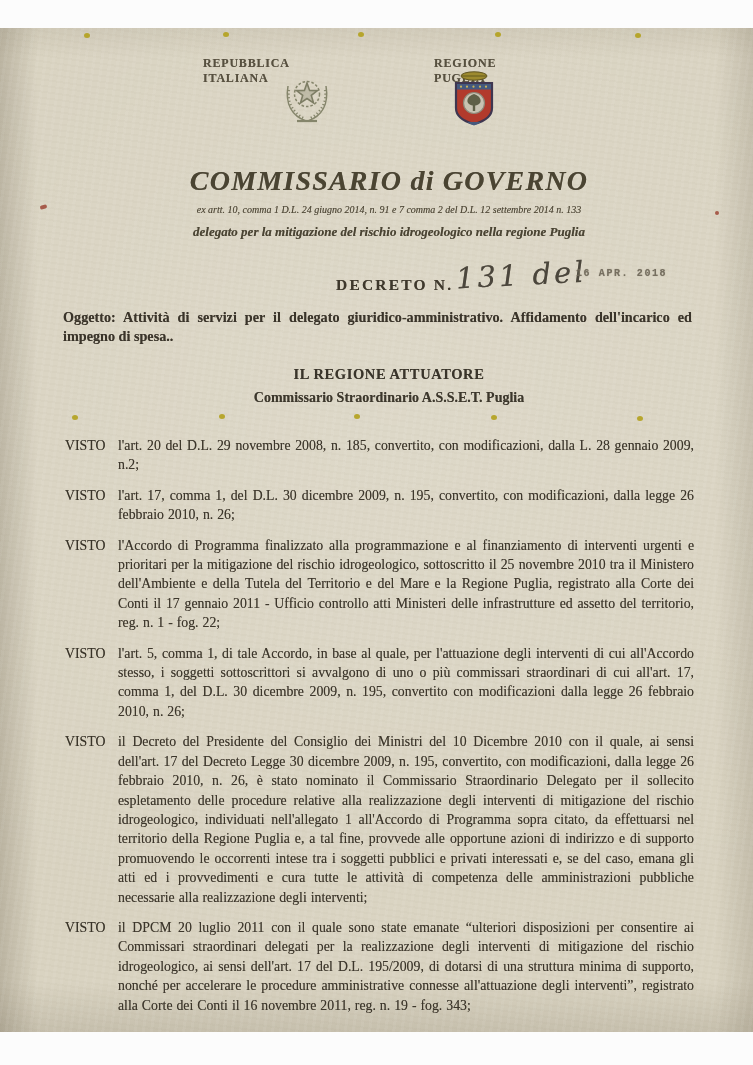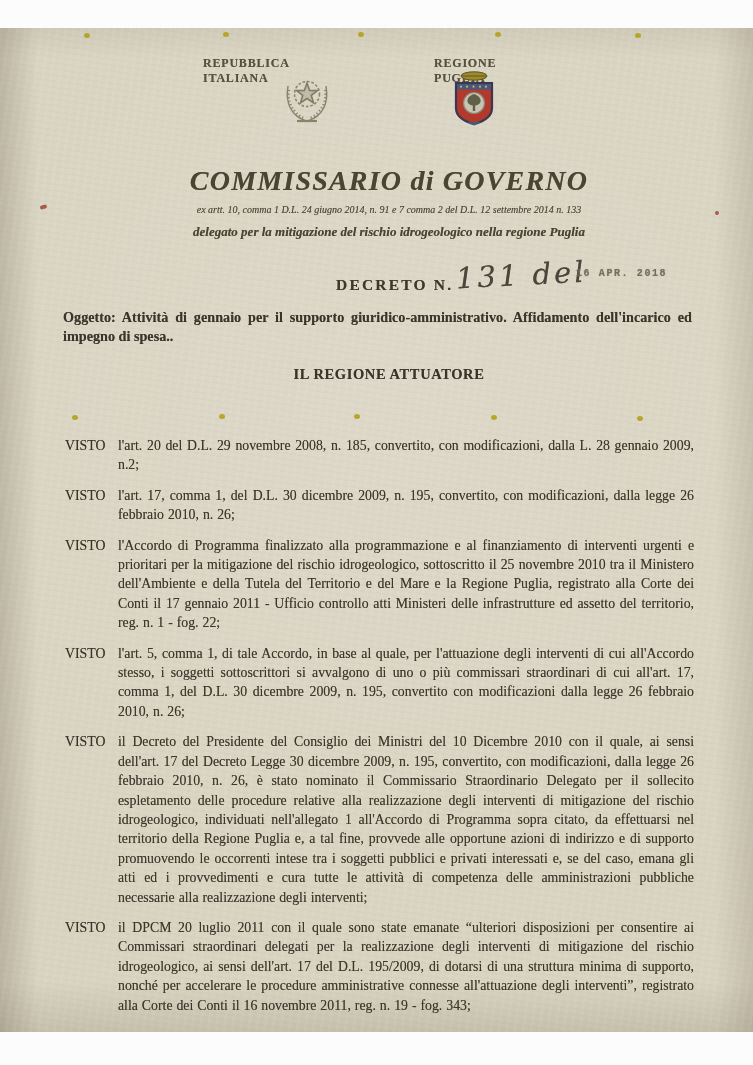--- a/index.html
+++ b/index.html
@@ -128,23 +128,24 @@
   </div>
   <div class="hdr subtitle">delegato per la mitigazione del rischio idrogeologico nella regione Puglia</div>
   <div class="hdr legalref">ex artt. 10, comma 1 D.L. 24 giugno 2014, n. 91 e 7 comma 2 del D.L. 12 settembre 2014 n. 133</div>
 
   <div class="decree-row">
     <span class="decree-label">DECRETO N.</span>
     <span class="decree-number">131 del</span>
     <span class="decree-stamp">16 APR. 2018</span>
   </div>
 
-  <div class="subject">Oggetto: Attività di gennaio per il supporto giuridico-amministrativo. Affidamento dell'incarico ed impegno di spesa..</div>
+  <div class="subject">Oggetto: Attività di servizi per il delegato giuridico-amministrativo. Affidamento dell'incarico ed impegno di spesa..</div>
 
   <div class="sec-head">IL REGIONE ATTUATORE</div>
+  <div class="sec-sub">Commissario Straordinario A.S.S.E.T. Puglia</div>
 
   <div class="body-text">
     <div class="visto">
       <span class="lbl">VISTO</span>
       <span>l'art. 20 del D.L. 29 novembre 2008, n. 185, convertito, con modificazioni, dalla L. 28 gennaio 2009, n.2;</span>
     </div>
     <div class="visto">
       <span class="lbl">VISTO</span>
       <span>l'art. 17, comma 1, del D.L. 30 dicembre 2009, n. 195, convertito, con modificazioni, dalla legge 26 febbraio 2010, n. 26;</span>
     </div>

